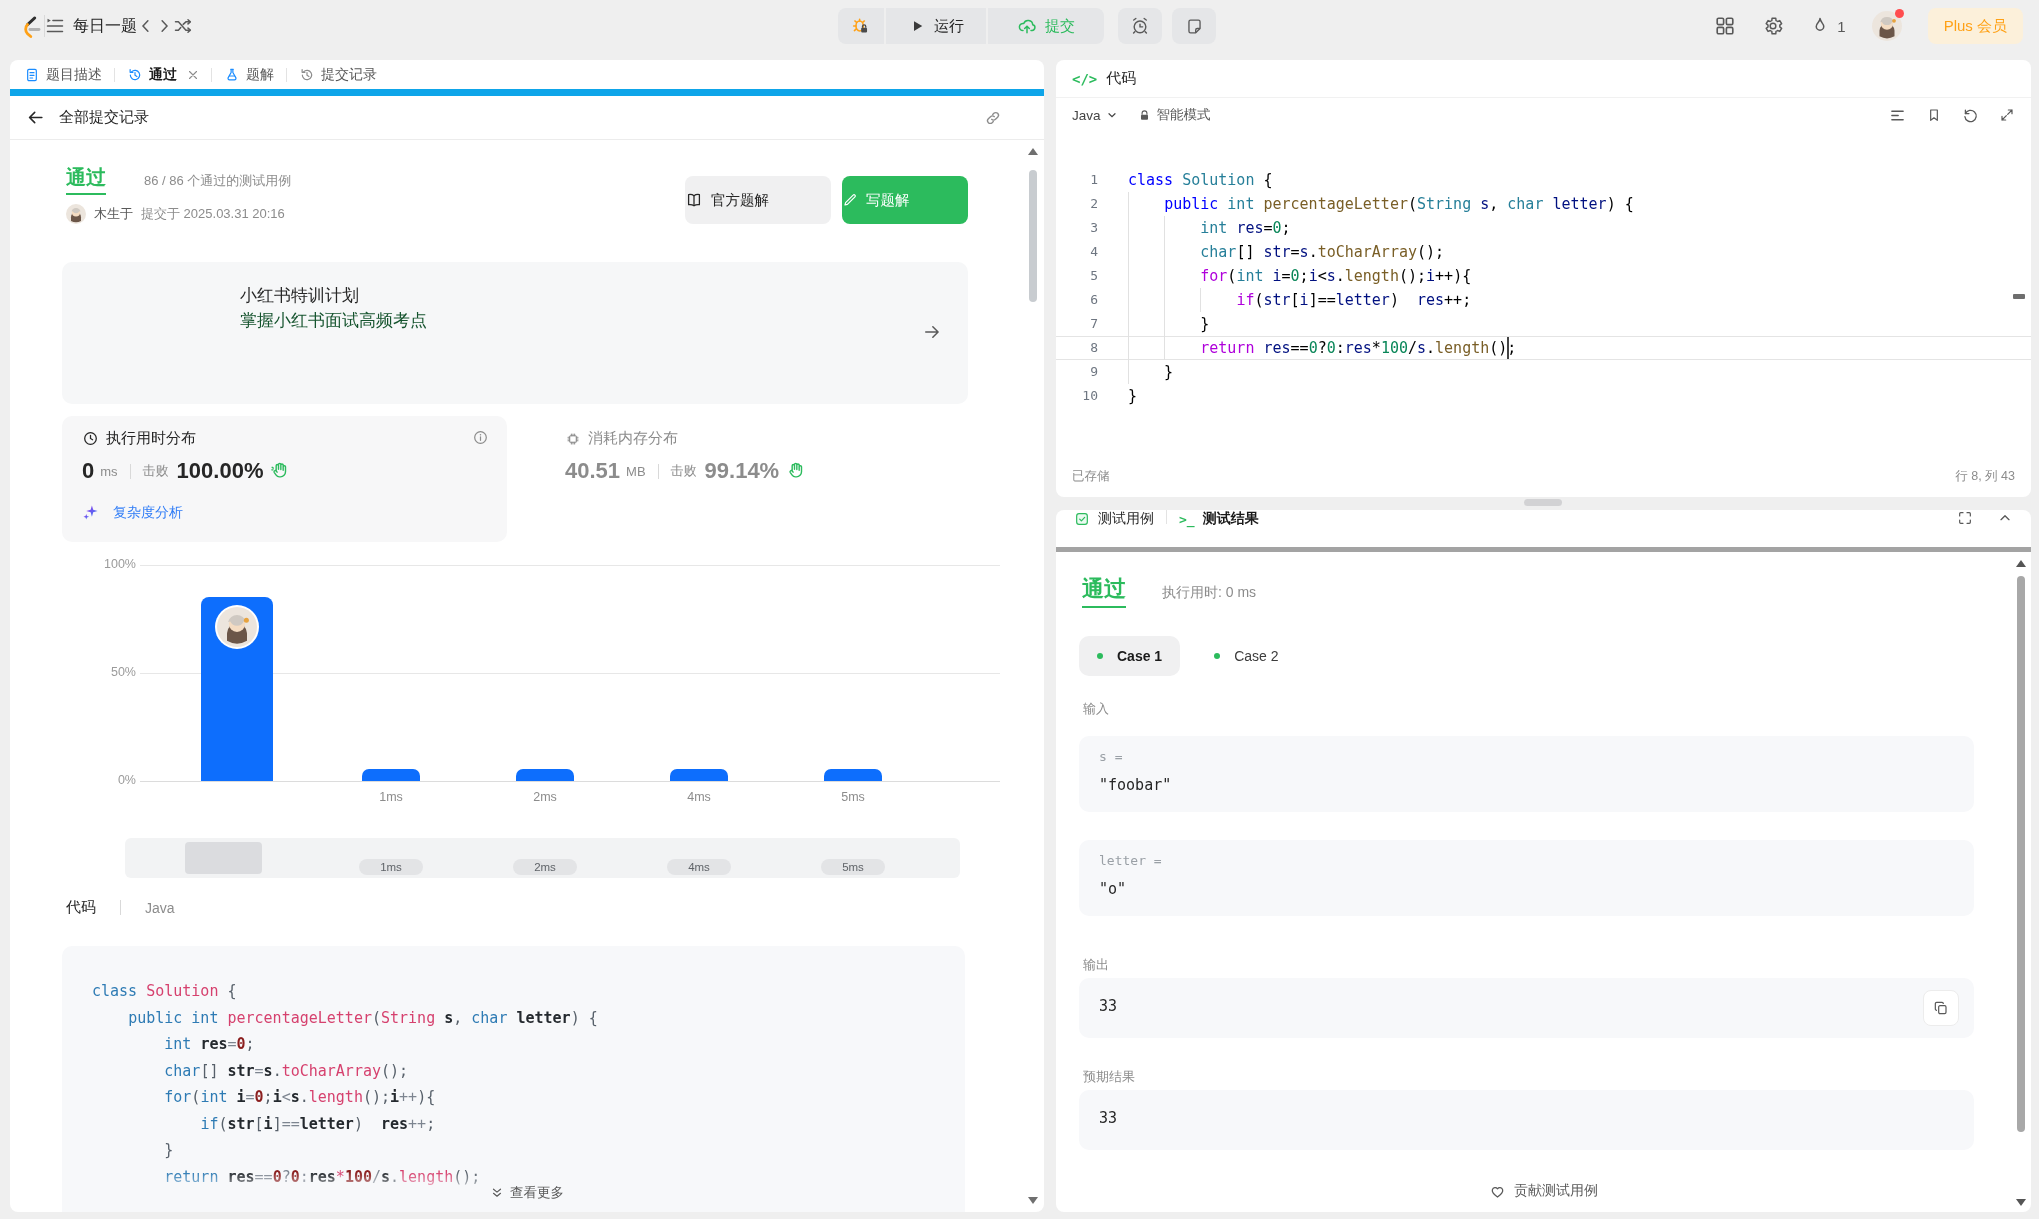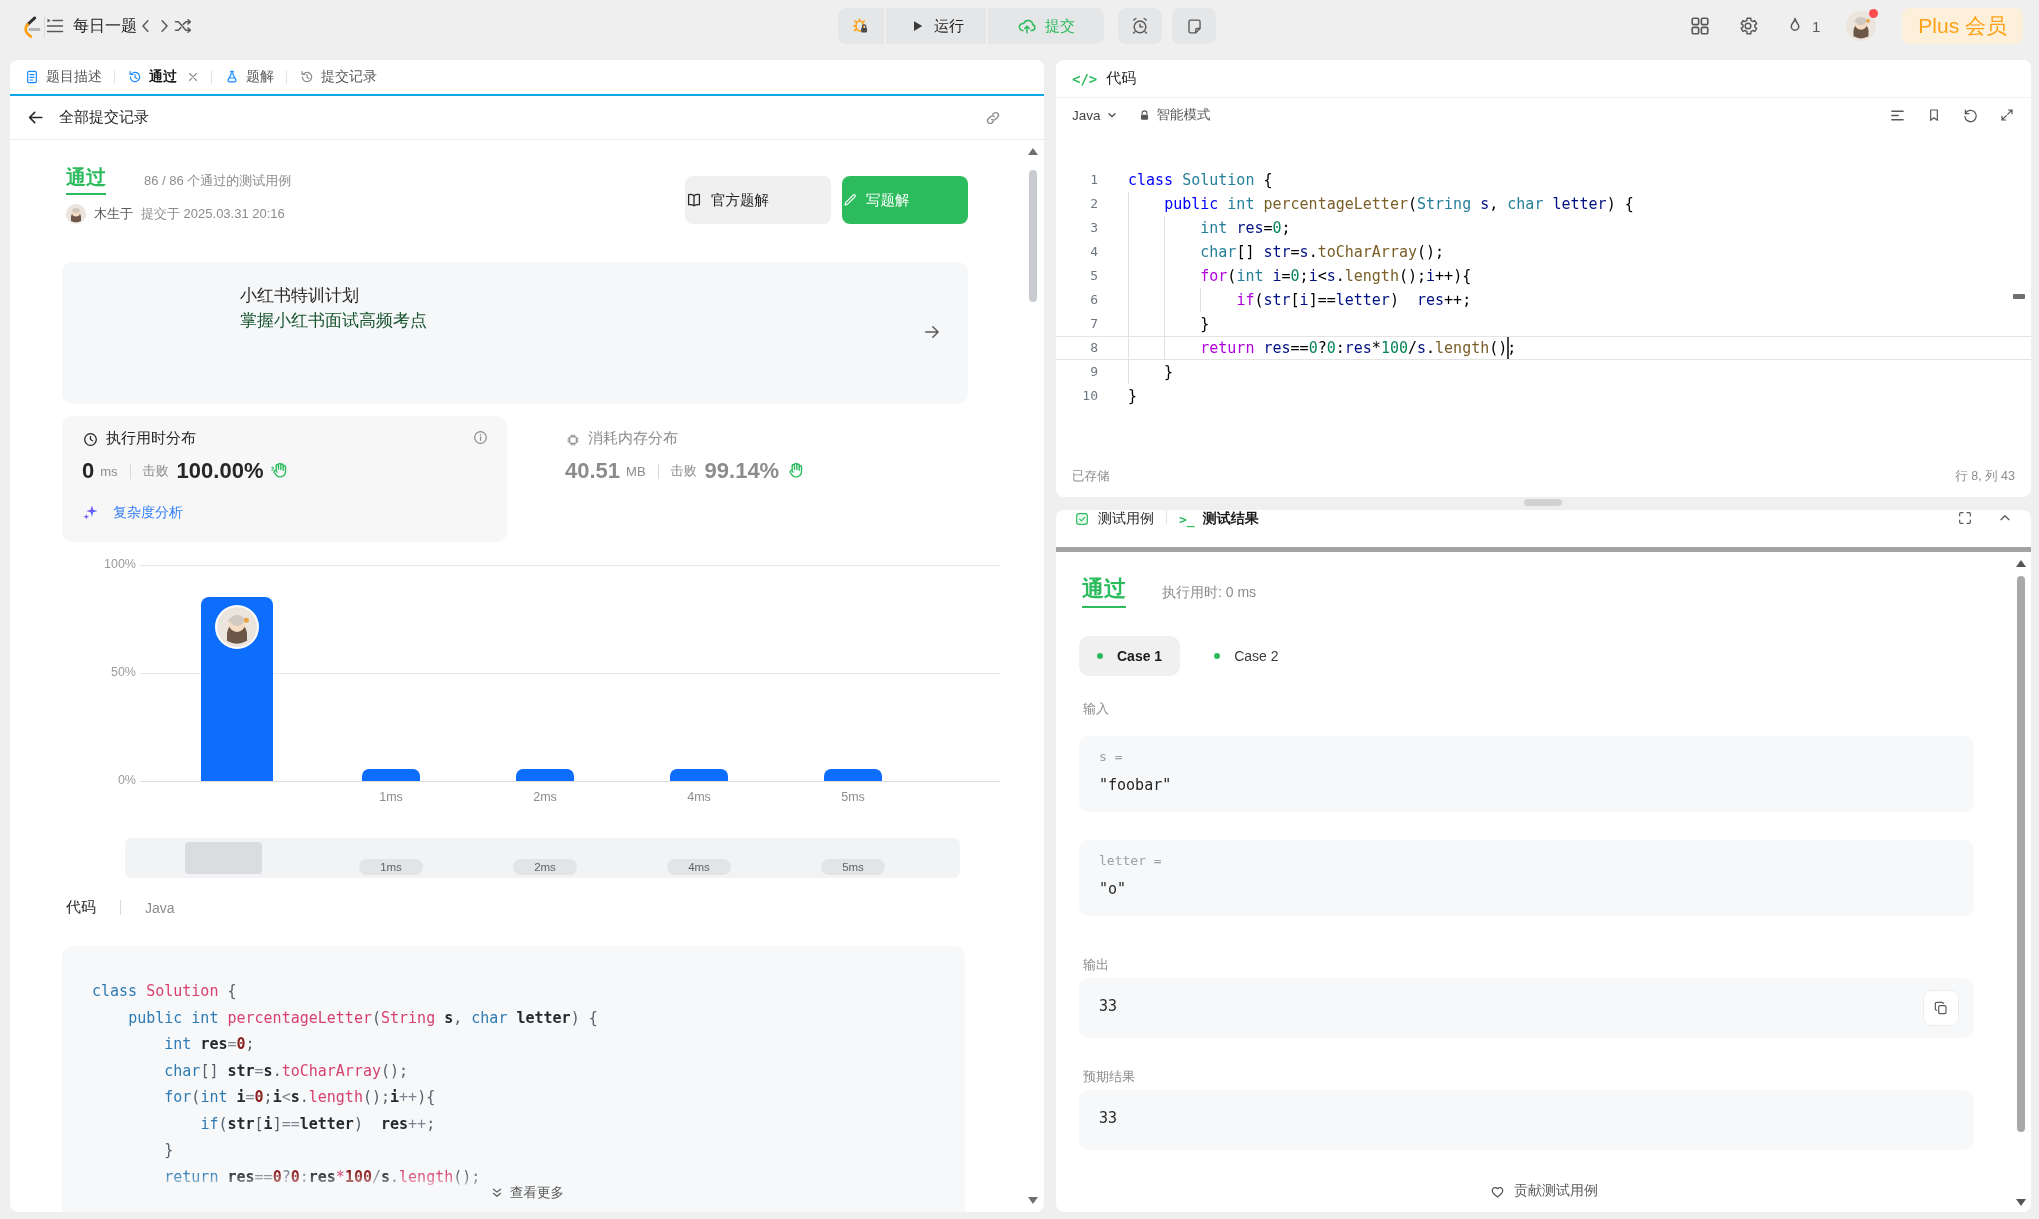--- a/index.html
+++ b/index.html
@@ -18,30 +18,30 @@
   .cbtn{height:36px;background:#e5e6e8;display:flex;align-items:center;justify-content:center;gap:8px;font-size:15px;cursor:pointer}
   .cbtn.debug{width:46px;border-radius:8px 0 0 8px}
   .cbtn.run{width:100px;margin-left:2px;color:#262626}
   .cbtn.submit{width:116px;margin-left:2px;border-radius:0 8px 8px 0;color:#2cbb5d}
   .cbtn.sq{width:44px;border-radius:8px;margin-left:14px;color:#595959}
   .cbtn.sq2{margin-left:10px}
   .nav-right{position:absolute;right:16px;top:8px;height:36px;display:flex;align-items:center;gap:26px}
   .streak{display:flex;align-items:center;gap:7px;color:#595959;font-size:15px}
   .avatar-wrap{position:relative;width:30px;height:30px;cursor:pointer}
   .avatar-wrap .dot{position:absolute;right:-2px;top:-2px;width:9px;height:9px;border-radius:50%;background:#ff4d4f}
-  .plus-btn{height:36px;padding:0 16px;border-radius:8px;background:#fcf0da;color:#ffa116;font-size:21px;display:flex;align-items:center;cursor:pointer}
+  .plus-btn{height:36px;padding:0 16px;border-radius:8px;background:#fcf0da;color:#ffa116;font-size:15px;display:flex;align-items:center;cursor:pointer}
 
   
   .left-panel{position:absolute;left:10px;top:60px;width:1034px;height:1152px;background:#fff;border-radius:8px;overflow:hidden}
   .code-card{position:absolute;left:1056px;top:60px;width:975px;height:437px;background:#fff;border-radius:8px;overflow:hidden}
   .test-card{position:absolute;left:1056px;top:510px;width:975px;height:702px;background:#fff;border-radius:8px;overflow:hidden}
   .drag-handle{position:absolute;left:1524px;top:499px;width:38px;height:7px;border-radius:4px;background:#d2d2d4;cursor:row-resize}
 
   
-  .tabbar{height:36px;display:flex;align-items:center;padding:0 14px;border-bottom:2px solid #0ea5e9}
+  .tabbar{height:36px;display:flex;align-items:center;padding:0 14px;border-bottom:7px solid #0ea5e9}
   .tab{display:flex;align-items:center;gap:6px;font-size:14px;color:#595959;cursor:pointer}
   .tab.active{color:#1a1a1a;font-weight:bold}
   .tab-sep{width:1px;height:14px;background:#e3e3e3;margin:0 12px}
   .tab .close{color:#8c8c8c;margin-left:4px}
   .backrow{height:44px;display:flex;align-items:center;padding:0 16px;border-bottom:1px solid #ececec}
   .backrow .title{font-size:15px;margin-left:14px}
   .backrow .link{margin-left:auto;margin-right:26px;color:#8c8c8c;cursor:pointer}
 
   .abs{position:absolute}
   .status-green{color:#2cbb5d;font-weight:bold}
@@ -53,21 +53,21 @@
 
   .banner{left:52px;top:202px;width:906px;height:142px;background:#f6f7f8;border-radius:10px;cursor:pointer}
   .banner-img{position:absolute;left:20px;top:16px;width:118px;height:110px;border-radius:8px;overflow:hidden;
     background:repeating-linear-gradient(0deg,rgba(255,60,60,.07) 0 1px,transparent 1px 12px),repeating-linear-gradient(90deg,rgba(255,60,60,.07) 0 1px,transparent 1px 12px),#190d0e}
   .banner-logo{position:absolute;left:31px;top:22px;width:56px;height:66px;border-radius:12px;background:linear-gradient(160deg,#ff4757,#e01832);box-shadow:0 0 20px rgba(255,36,66,.6);display:flex;align-items:center;justify-content:center;color:#fff;font-size:13px;font-weight:bold}
   .banner-title{position:absolute;left:178px;top:22px;font-size:17px;color:#262626}
   .banner-sub{position:absolute;left:178px;top:47px;font-size:17px;color:#14532d}
   .banner-arrow{position:absolute;right:26px;top:60px;color:#595959}
 
   .stats-card{left:52px;top:356px;width:445px;height:126px;background:#f7f7f8;border-radius:10px}
-  .stat-title{position:absolute;left:20px;top:13px;display:flex;align-items:flex-end;gap:7px;font-size:15px}
+  .stat-title{position:absolute;left:20px;top:13px;display:flex;align-items:center;gap:7px;font-size:15px}
   .stat-info{position:absolute;right:18px;top:13px;color:#8c8c8c}
   .stat-vals{position:absolute;left:20px;top:42px;display:flex;align-items:center}
   .v-big{font-size:22px;font-weight:bold}
   .v-unit{font-size:13px;color:#8c8c8c;margin-left:6px}
   .v-sep{width:1px;height:15px;background:#d9d9d9;margin:0 12px}
   .v-beat{font-size:13px;color:#8c8c8c}
   .v-big2{font-size:22px;font-weight:bold;margin-left:8px}
   .hand{margin-left:7px}
   .analysis{position:absolute;left:20px;top:88px;display:flex;align-items:flex-start;gap:14px;font-size:14px;color:#2f7cf6;cursor:pointer}
   .mem-block{left:535px;top:356px;width:430px;height:126px}

